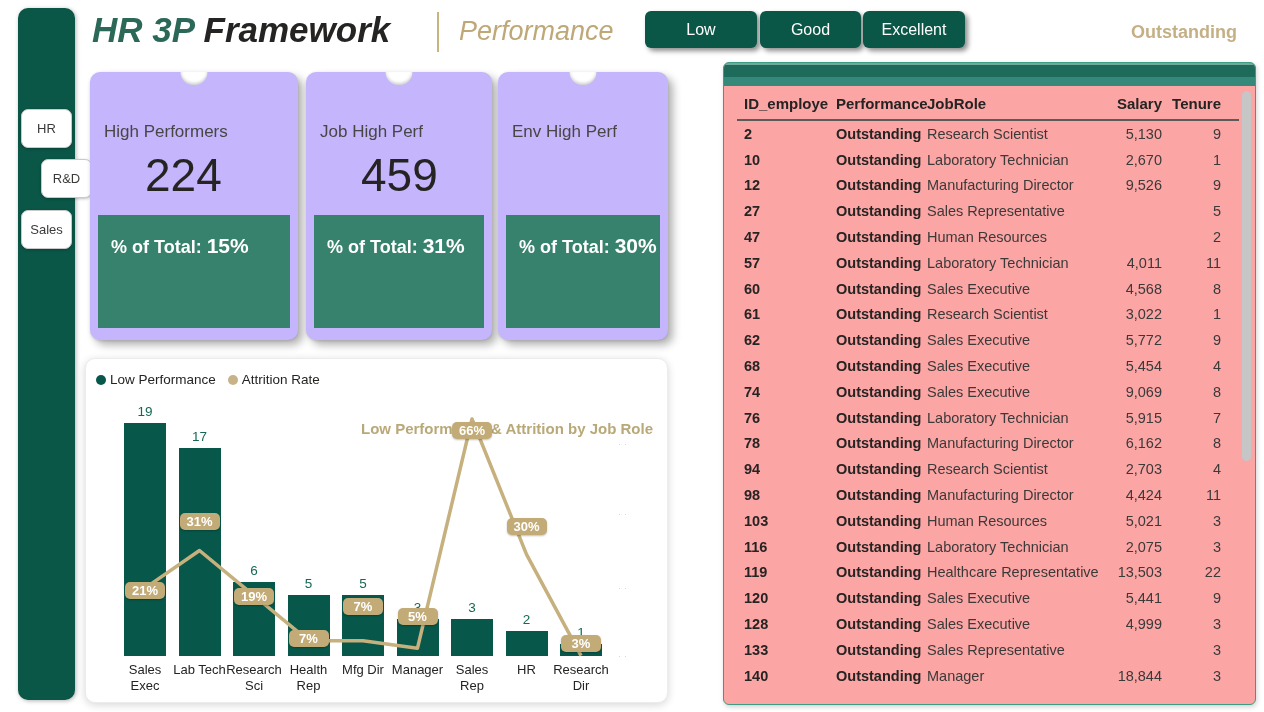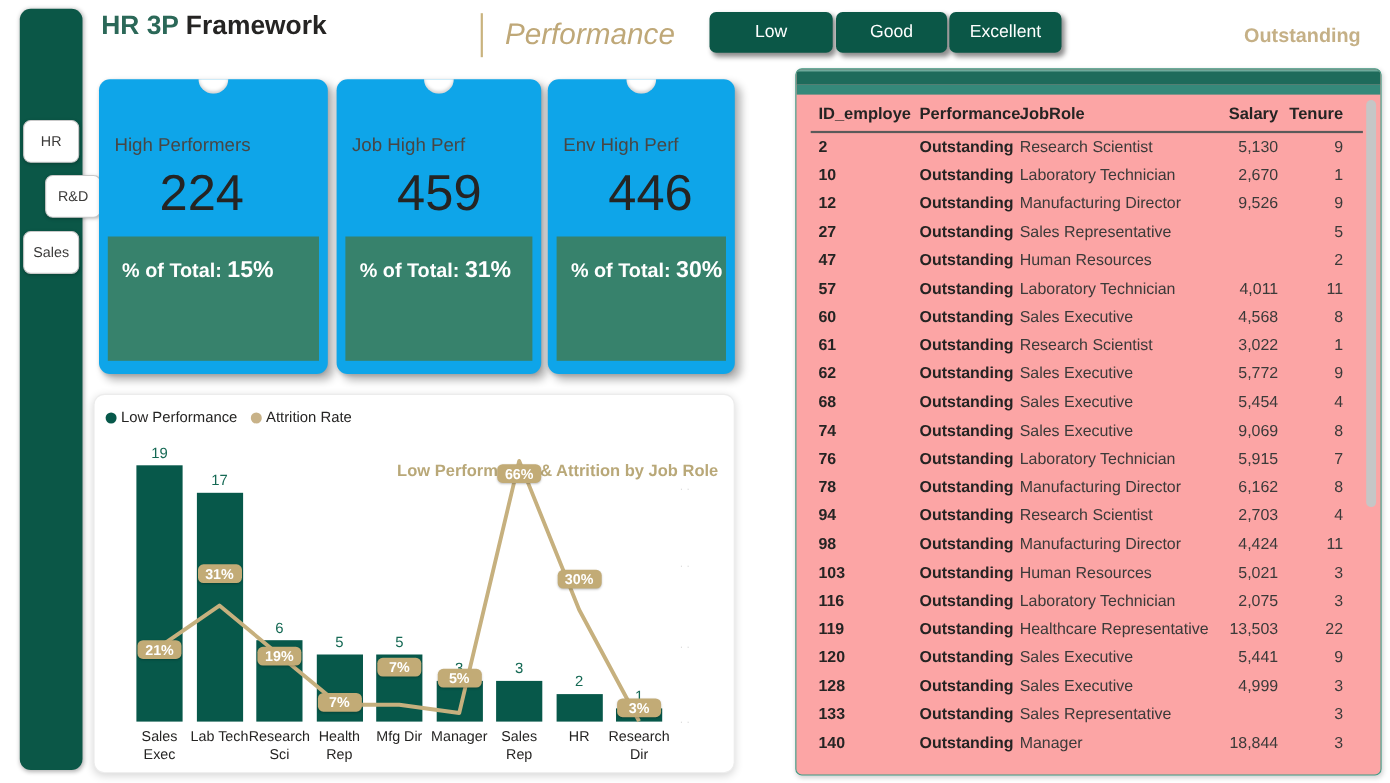--- a/index.html
+++ b/index.html
@@ -11,33 +11,33 @@
 
   
   .sidebar { position:absolute; left:18px; top:8px; width:57px; height:692px;
     background:#0B5747; border-radius:10px; box-shadow:1px 1px 4px rgba(0,0,0,.3); }
   .side-btn { position:absolute; left:3px; width:51px; height:39px; background:#fff;
     border:1px solid #c9c9c9; border-radius:7px; display:flex; align-items:center;
     justify-content:center; font-size:13px; color:#3b3a39; cursor:pointer;
     box-shadow:0 1px 3px rgba(0,0,0,.25); }
 
   
-  .page-title { position:absolute; left:92px; top:10px; font-size:24px; font-weight:bold; white-space:nowrap; }
+  .page-title { position:absolute; left:92px; top:10px; font-size:35px; font-weight:bold; white-space:nowrap;font-style:italic; }
   .page-title .t1 { color:#2B6858; }
   .page-title .t2 { color:#252423; }
   .title-divider { position:absolute; left:437px; top:12px; width:2px; height:40px; background:#C9B37E; }
   .subtitle { position:absolute; left:459px; top:16px; font-size:27px; font-style:italic; color:#BFA878; }
   .filter-btn { position:absolute; top:11px; height:37px; background:#0B5747; color:#fff;
     font-size:16px; border:none; border-radius:6px; cursor:pointer;
     display:flex; align-items:center; justify-content:center;
     box-shadow:3px 3px 5px rgba(0,0,0,.45); font-family:inherit; }
   .status-label { position:absolute; right:27px; top:22px; font-size:18px; font-weight:bold; color:#C5B086; }
 
   
-  .kpi-card { position:absolute; top:72px; height:268px; background:#0ea5e9; border-radius:10px;
+  .kpi-card { position:absolute; top:72px; height:268px; background:#c4b5fd; border-radius:10px;
     box-shadow:5px 5px 8px rgba(0,0,0,.3), 0 1px 3px rgba(0,0,0,.12); }
   .kpi-notch { position:absolute; top:0; left:50%; transform:translateX(-50%); width:27px; height:13px;
     background:#fff; border-radius:0 0 14px 14px; box-shadow:inset 0 -2px 3px rgba(0,0,0,.18); }
   .kpi-label { position:absolute; left:14px; top:50px; font-size:17px; color:#484644; }
   .kpi-value { position:absolute; left:12px; top:76px; font-size:46px; color:#252423;margin-left:43px; }
   .kpi-panel { position:absolute; left:8px; right:8px; top:143px; height:113px; background:#37826C; }
   .kpi-pct { position:absolute; left:13px; top:19px; font-size:18px; font-weight:bold; color:#fff; white-space:nowrap; }
   .kpi-pct .pct-val { font-size:21px; }
 
   
@@ -334,17 +334,16 @@
     <div class="kpi-notch"></div>
     <div class="kpi-label">Job High Perf</div>
     <div class="kpi-value">459</div>
     <div class="kpi-panel">
       <div class="kpi-pct"><span>% of Total: </span><span class="pct-val">31%</span></div>
     </div>
   </div>
 <div class="kpi-card" style="left: 498px; width: 170px;">
     <div class="kpi-notch"></div>
     <div class="kpi-label">Env High Perf</div>
-    <div class="kpi-value">446</div>
     <div class="kpi-panel">
       <div class="kpi-pct"><span>% of Total: </span><span class="pct-val">30%</span></div>
     </div>
   </div>
 
 </body></html>

